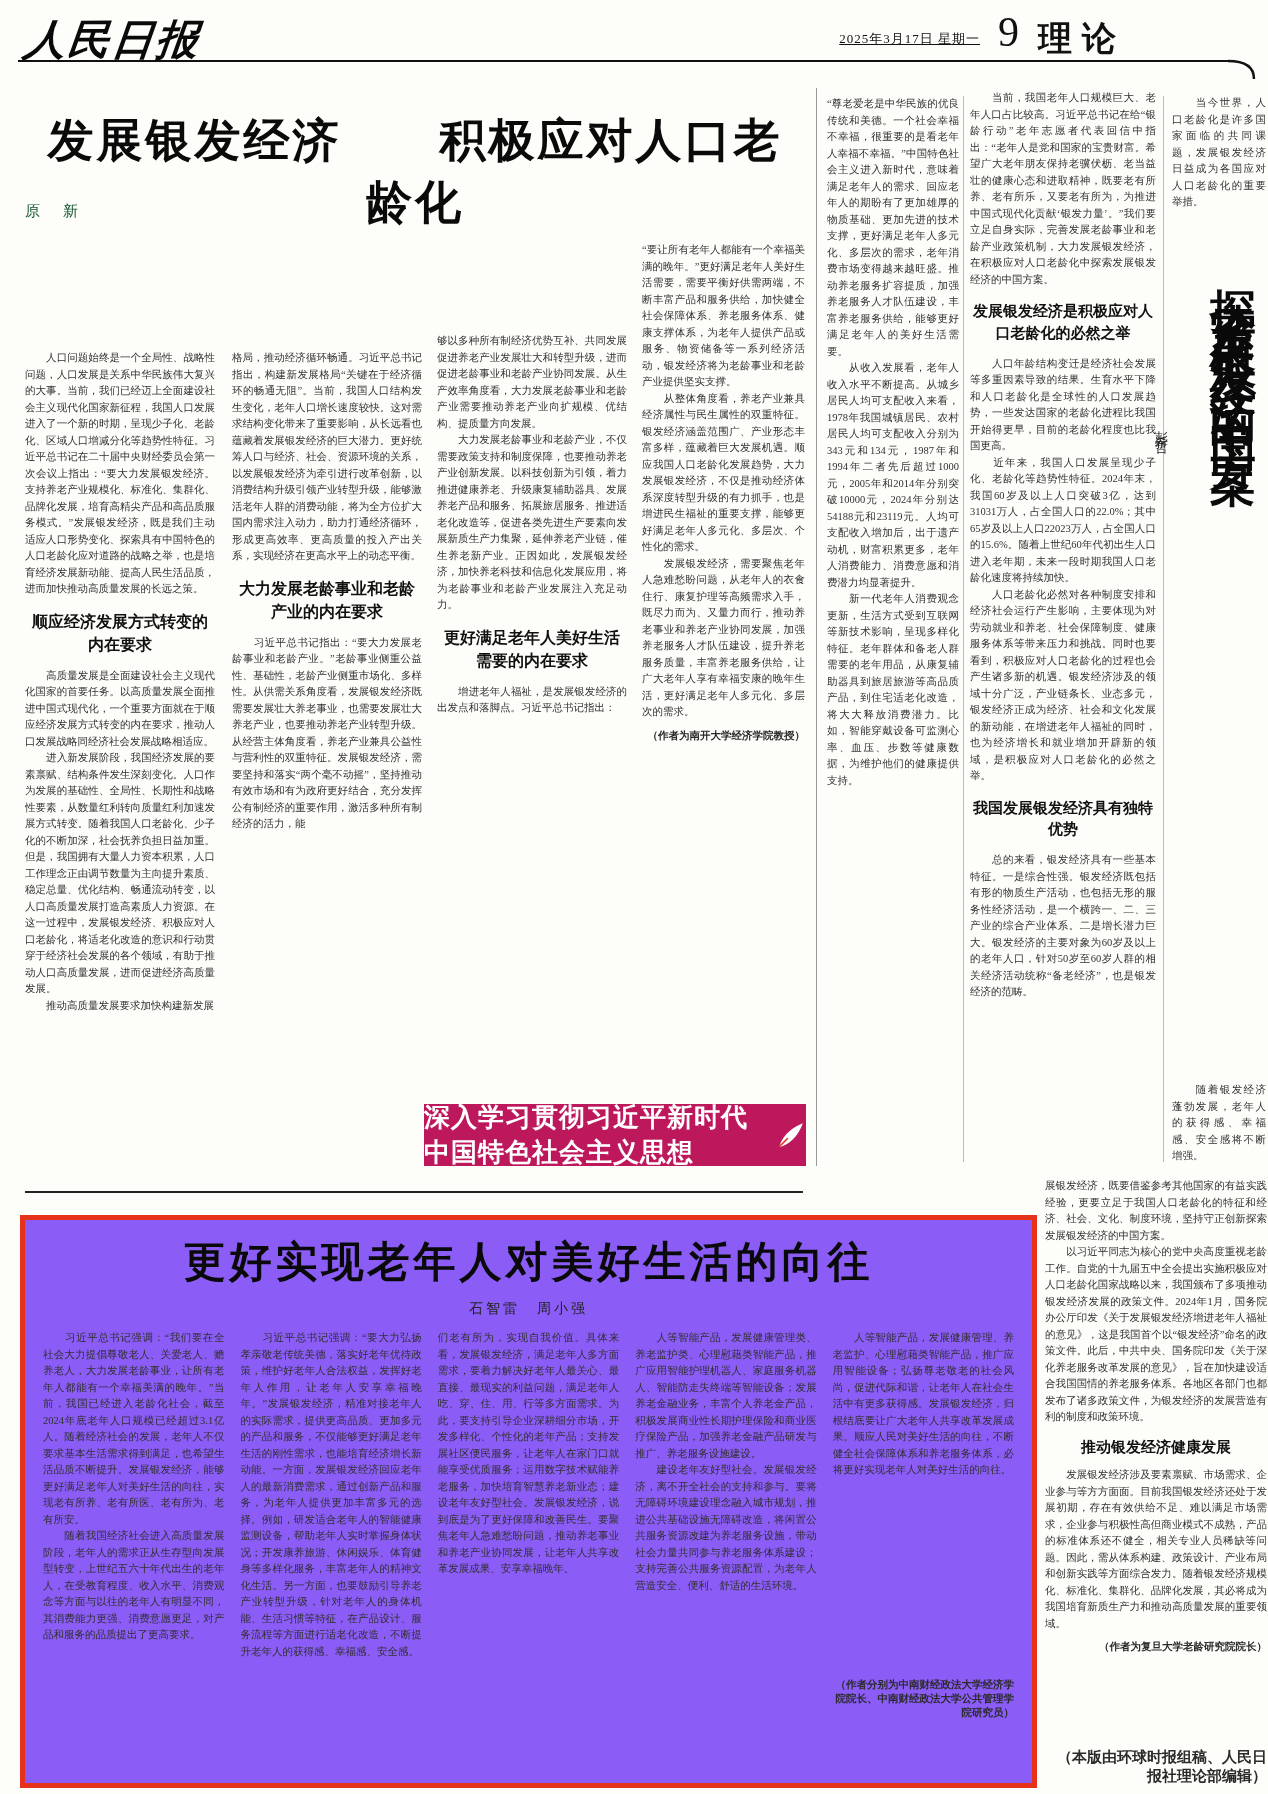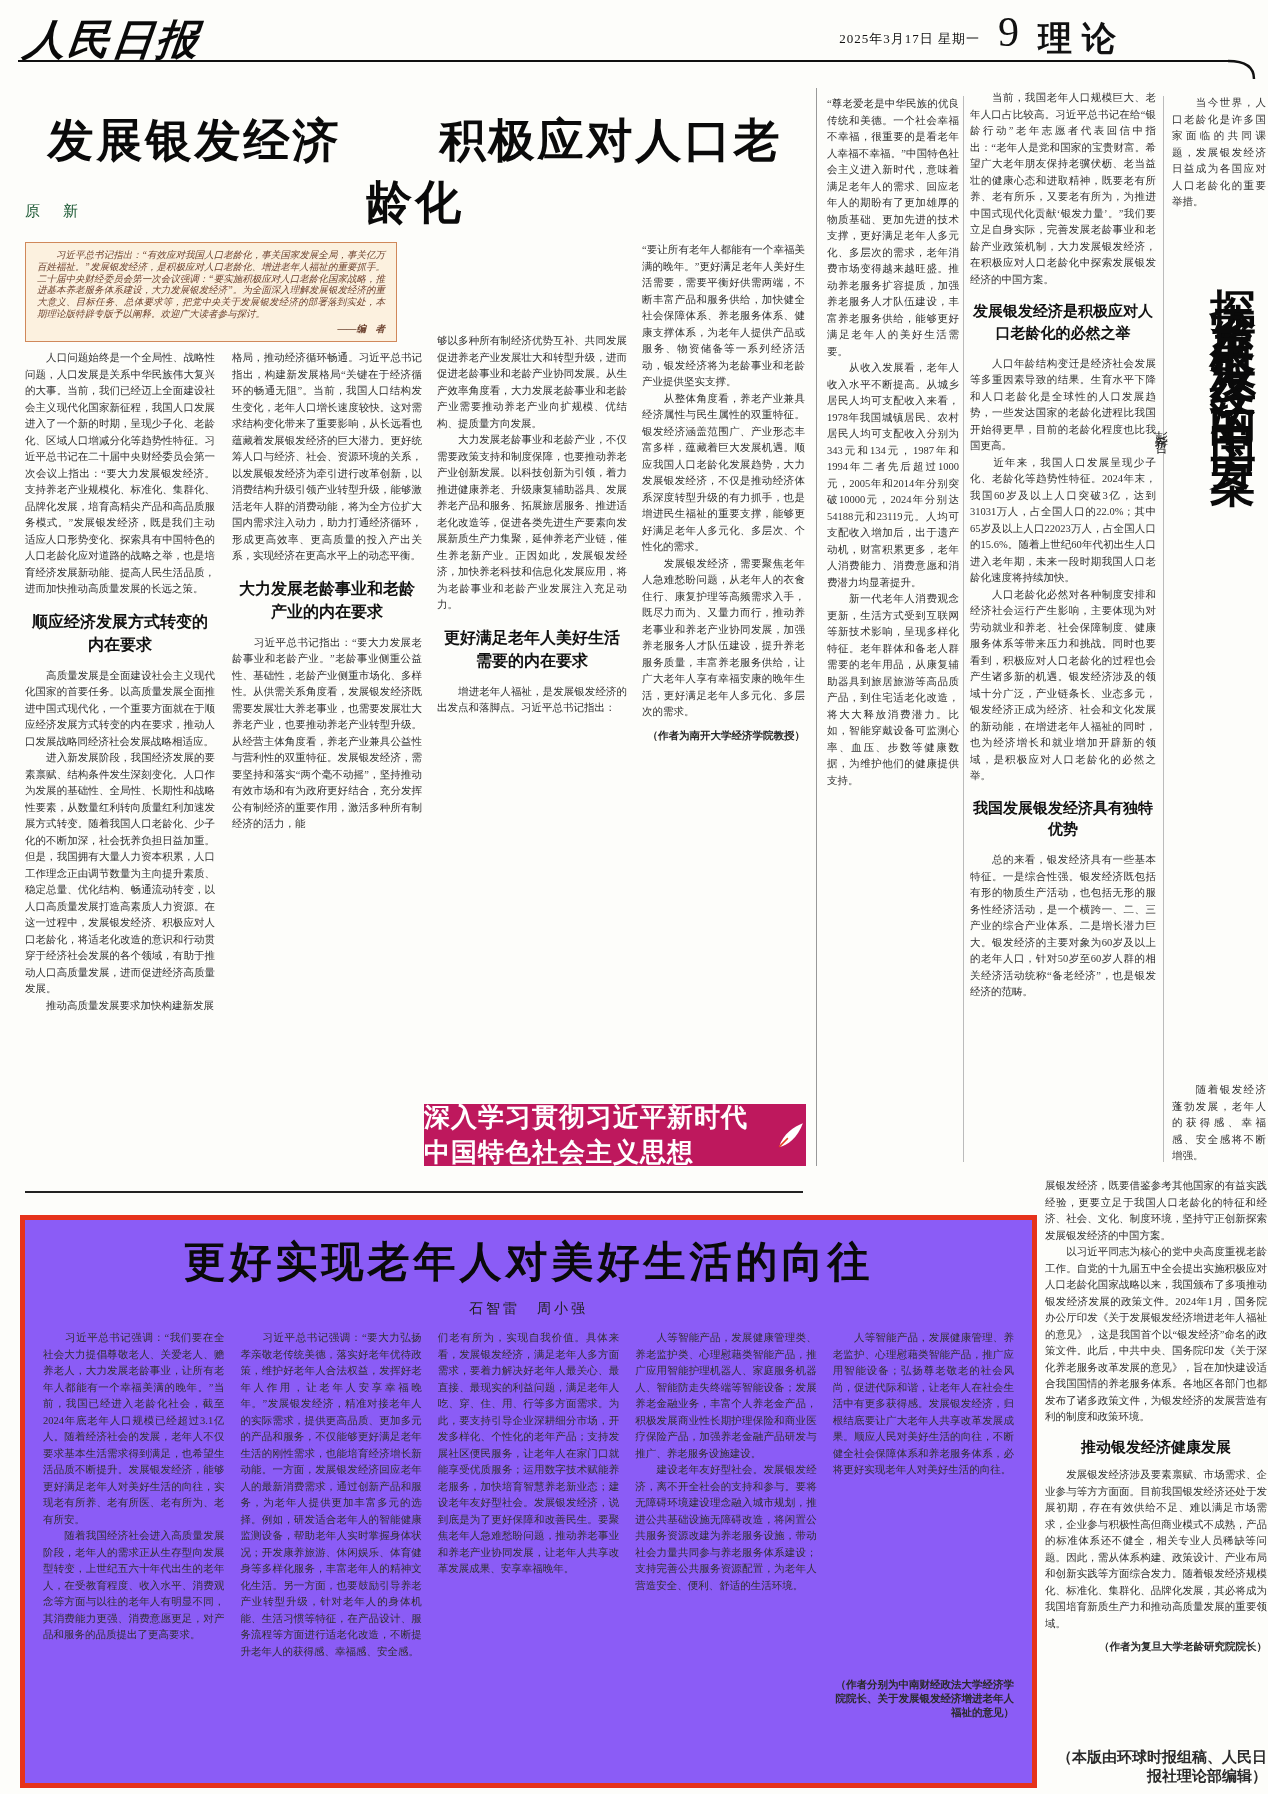--- a/index.html
+++ b/index.html
@@ -45,35 +45,31 @@
   .box-cols{display:flex;gap:16px;padding:12px 18px 0 18px;}
   .box-col{flex:1;height:428px;overflow:hidden;}
   .hr-black{background:#222;height:2px;}
 </style>
 </head>
 <body>
 
 <div class="page">
 
   <div class="abs masthead" style="left:24px;top:12px;">人民日报</div>
-  <div class="abs hdr-date" style="left:790px;top:30px;width:190px;">2025年3月17日  星期一</div>
+  <div class="abs hdr-date" style="left:790px;top:30px;width:190px;text-decoration:underline;">2025年3月17日  星期一</div>
   <div class="abs hdr-num" style="left:998px;top:8px;">9</div>
   <div class="abs hdr-sec sans" style="left:1038px;top:16px;">理论</div>
   <div class="abs hdr-rule" style="left:18px;top:60px;width:1212px;"></div>
   <svg class="abs" style="left:1228px;top:59px;" width="30" height="22">
     <path d="M0,2 Q26,2 26,20" stroke="#111" stroke-width="2.5" fill="none"></path>
   </svg>
 
   <div class="abs main-title sans" style="left:25px;top:110px;width:780px;text-align:center;">发展银发经济　　积极应对人口老龄化</div>
   <div class="abs byline" style="left:25px;top:202px;width:780px;">原　新</div>
 
-  <div class="abs ed-box" style="left:25px;top:242px;width:372px;height:100px;">
-    <div class="ed-txt">　　习近平总书记指出：“有效应对我国人口老龄化，事关国家发展全局，事关亿万百姓福祉。”发展银发经济，是积极应对人口老龄化、增进老年人福祉的重要抓手。二十届中央财经委员会第一次会议强调：“要实施积极应对人口老龄化国家战略，推进基本养老服务体系建设，大力发展银发经济”。为全面深入理解发展银发经济的重大意义、目标任务、总体要求等，把党中央关于发展银发经济的部署落到实处，本期理论版特辟专版予以阐释。欢迎广大读者参与探讨。</div>
-    <div class="ed-sign">——编　者</div>
-  </div>
 
   <div class="abs col" style="left:25px;top:350px;width:190px;height:744px;">
     <div class="body-txt flow">　　人口问题始终是一个全局性、战略性问题，人口发展是关系中华民族伟大复兴的大事。当前，我们已经迈上全面建设社会主义现代化国家新征程，我国人口发展进入了一个新的时期，呈现少子化、老龄化、区域人口增减分化等趋势性特征。习近平总书记在二十届中央财经委员会第一次会议上指出：“要大力发展银发经济。支持养老产业规模化、标准化、集群化、品牌化发展，培育高精尖产品和高品质服务模式。”发展银发经济，既是我们主动适应人口形势变化、探索具有中国特色的人口老龄化应对道路的战略之举，也是培育经济发展新动能、提高人民生活品质，进而加快推动高质量发展的长远之策。</div>
     <div class="subhead">顺应经济发展方式转变的内在要求</div>
     <div class="body-txt flow">　　高质量发展是全面建设社会主义现代化国家的首要任务。以高质量发展全面推进中国式现代化，一个重要方面就在于顺应经济发展方式转变的内在要求，推动人口发展战略同经济社会发展战略相适应。
 　　进入新发展阶段，我国经济发展的要素禀赋、结构条件发生深刻变化。人口作为发展的基础性、全局性、长期性和战略性要素，从数量红利转向质量红利加速发展方式转变。随着我国人口老龄化、少子化的不断加深，社会抚养负担日益加重。但是，我国拥有大量人力资本积累，人口工作理念正由调节数量为主向提升素质、稳定总量、优化结构、畅通流动转变，以人口高质量发展打造高素质人力资源。在这一过程中，发展银发经济、积极应对人口老龄化，将适老化改造的意识和行动贯穿于经济社会发展的各个领域，有助于推动人口高质量发展，进而促进经济高质量发展。
 　　推动高质量发展要求加快构建新发展</div>
   </div>
 
   <div class="abs col" style="left:232px;top:350px;width:190px;height:744px;">
@@ -154,18 +150,18 @@
     <div class="box-authors">石智雷　周小强</div>
     <div class="box-cols">
       <div class="box-col body-txt flow">　　习近平总书记强调：“我们要在全社会大力提倡尊敬老人、关爱老人、赡养老人，大力发展老龄事业，让所有老年人都能有一个幸福美满的晚年。”当前，我国已经进入老龄化社会，截至2024年底老年人口规模已经超过3.1亿人。随着经济社会的发展，老年人不仅要求基本生活需求得到满足，也希望生活品质不断提升。发展银发经济，能够更好满足老年人对美好生活的向往，实现老有所养、老有所医、老有所为、老有所安。
 　　随着我国经济社会进入高质量发展阶段，老年人的需求正从生存型向发展型转变，上世纪五六十年代出生的老年人，在受教育程度、收入水平、消费观念等方面与以往的老年人有明显不同，其消费能力更强、消费意愿更足，对产品和服务的品质提出了更高要求。</div>
       <div class="box-col body-txt flow">　　习近平总书记强调：“要大力弘扬孝亲敬老传统美德，落实好老年优待政策，维护好老年人合法权益，发挥好老年人作用，让老年人安享幸福晚年。”发展银发经济，精准对接老年人的实际需求，提供更高品质、更加多元的产品和服务，不仅能够更好满足老年生活的刚性需求，也能培育经济增长新动能。一方面，发展银发经济回应老年人的最新消费需求，通过创新产品和服务，为老年人提供更加丰富多元的选择。例如，研发适合老年人的智能健康监测设备，帮助老年人实时掌握身体状况；开发康养旅游、休闲娱乐、体育健身等多样化服务，丰富老年人的精神文化生活。另一方面，也要鼓励引导养老产业转型升级，针对老年人的身体机能、生活习惯等特征，在产品设计、服务流程等方面进行适老化改造，不断提升老年人的获得感、幸福感、安全感。</div>
       <div class="box-col body-txt flow">们老有所为，实现自我价值。具体来看，发展银发经济，满足老年人多方面需求，要着力解决好老年人最关心、最直接、最现实的利益问题，满足老年人吃、穿、住、用、行等多方面需求。为此，要支持引导企业深耕细分市场，开发多样化、个性化的老年产品；支持发展社区便民服务，让老年人在家门口就能享受优质服务；运用数字技术赋能养老服务，加快培育智慧养老新业态；建设老年友好型社会。发展银发经济，说到底是为了更好保障和改善民生。要聚焦老年人急难愁盼问题，推动养老事业和养老产业协同发展，让老年人共享改革发展成果、安享幸福晚年。</div>
       <div class="box-col body-txt flow">　　人等智能产品，发展健康管理类、养老监护类、心理慰藉类智能产品，推广应用智能护理机器人、家庭服务机器人、智能防走失终端等智能设备；发展养老金融业务，丰富个人养老金产品，积极发展商业性长期护理保险和商业医疗保险产品，加强养老金融产品研发与推广、养老服务设施建设。
 　　建设老年友好型社会。发展银发经济，离不开全社会的支持和参与。要将无障碍环境建设理念融入城市规划，推进公共基础设施无障碍改造，将闲置公共服务资源改建为养老服务设施，带动社会力量共同参与养老服务体系建设；支持完善公共服务资源配置，为老年人营造安全、便利、舒适的生活环境。</div>
       <div class="box-col">
         <div class="body-txt flow" style="height:340px;">　　人等智能产品，发展健康管理、养老监护、心理慰藉类智能产品，推广应用智能设备；弘扬尊老敬老的社会风尚，促进代际和谐，让老年人在社会生活中有更多获得感。发展银发经济，归根结底要让广大老年人共享改革发展成果。顺应人民对美好生活的向往，不断健全社会保障体系和养老服务体系，必将更好实现老年人对美好生活的向往。</div>
-        <div class="attr">（作者分别为中南财经政法大学经济学院院长、关于发展银发经济增进老年人福祉的意见）</div>
+        <div class="attr">（作者分别为中南财经政法大学经济学院院长、中南财经政法大学公共管理学院研究员）</div>
       </div>
     </div>
   </div>
 
 </div>
 
 </body></html>

